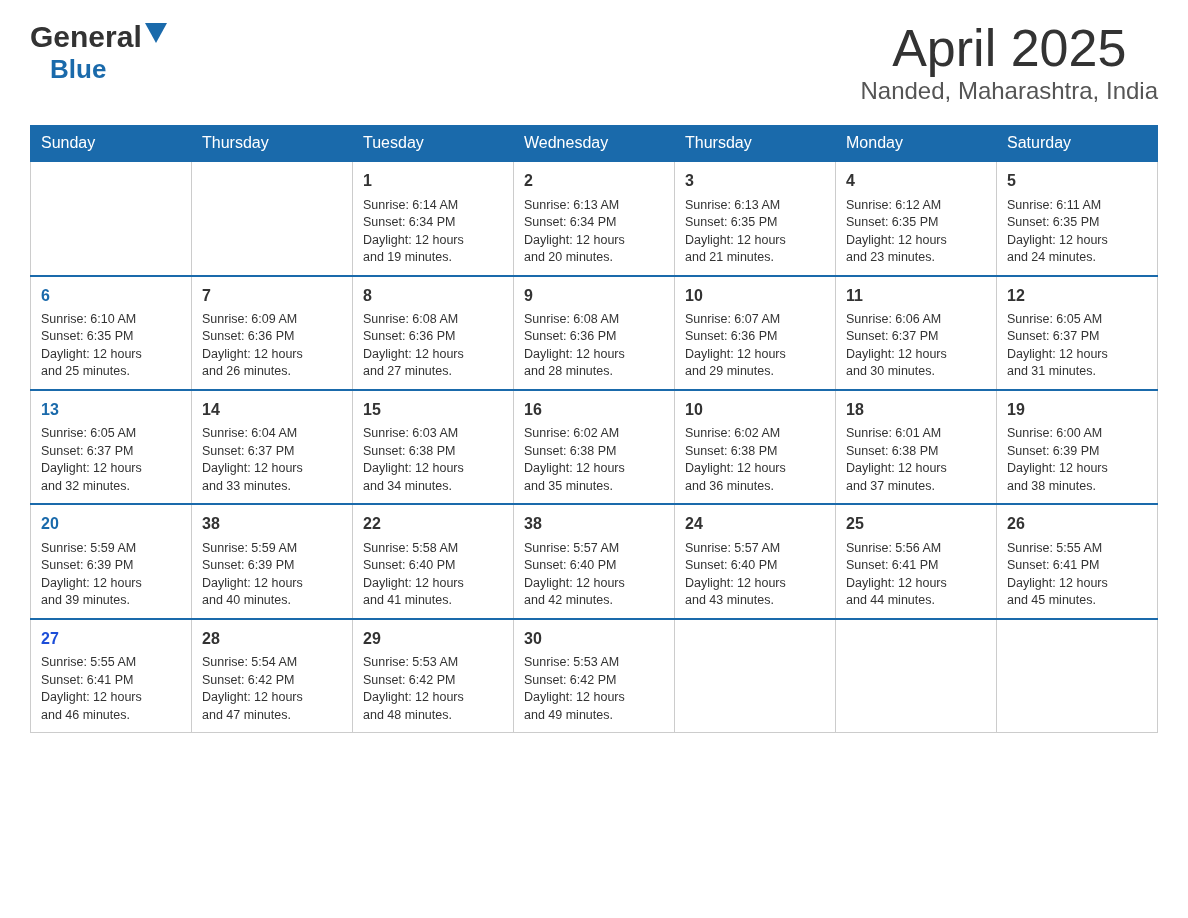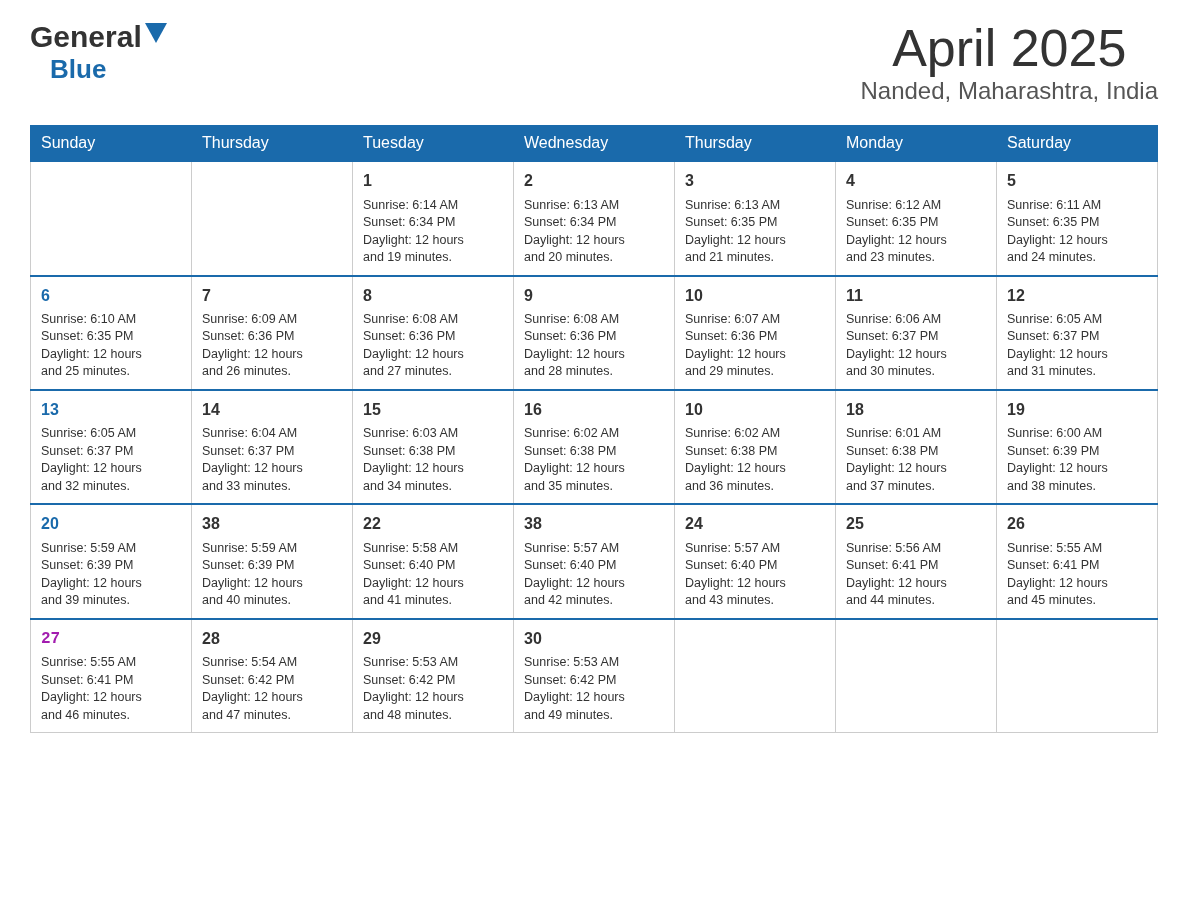--- a/index.html
+++ b/index.html
@@ -226,21 +226,21 @@
           <span class="day-number">25</span>
           <div class="day-info">Sunrise: 5:56 AM<br>Sunset: 6:41 PM<br>Daylight: 12 hours<br>and 44 minutes.</div>
         </td>
         <td>
           <span class="day-number">26</span>
           <div class="day-info">Sunrise: 5:55 AM<br>Sunset: 6:41 PM<br>Daylight: 12 hours<br>and 45 minutes.</div>
         </td>
       </tr>
       <tr class="week-row">
         <td>
-          <span class="day-number" style="color: #a21caf; font-family: Liberation Mono, monospace;">27</span>
+          <span class="day-number" style="color: #1d4ed8;">27</span>
           <div class="day-info">Sunrise: 5:55 AM<br>Sunset: 6:41 PM<br>Daylight: 12 hours<br>and 46 minutes.</div>
         </td>
         <td>
           <span class="day-number">28</span>
           <div class="day-info">Sunrise: 5:54 AM<br>Sunset: 6:42 PM<br>Daylight: 12 hours<br>and 47 minutes.</div>
         </td>
         <td>
           <span class="day-number">29</span>
           <div class="day-info">Sunrise: 5:53 AM<br>Sunset: 6:42 PM<br>Daylight: 12 hours<br>and 48 minutes.</div>
         </td>

